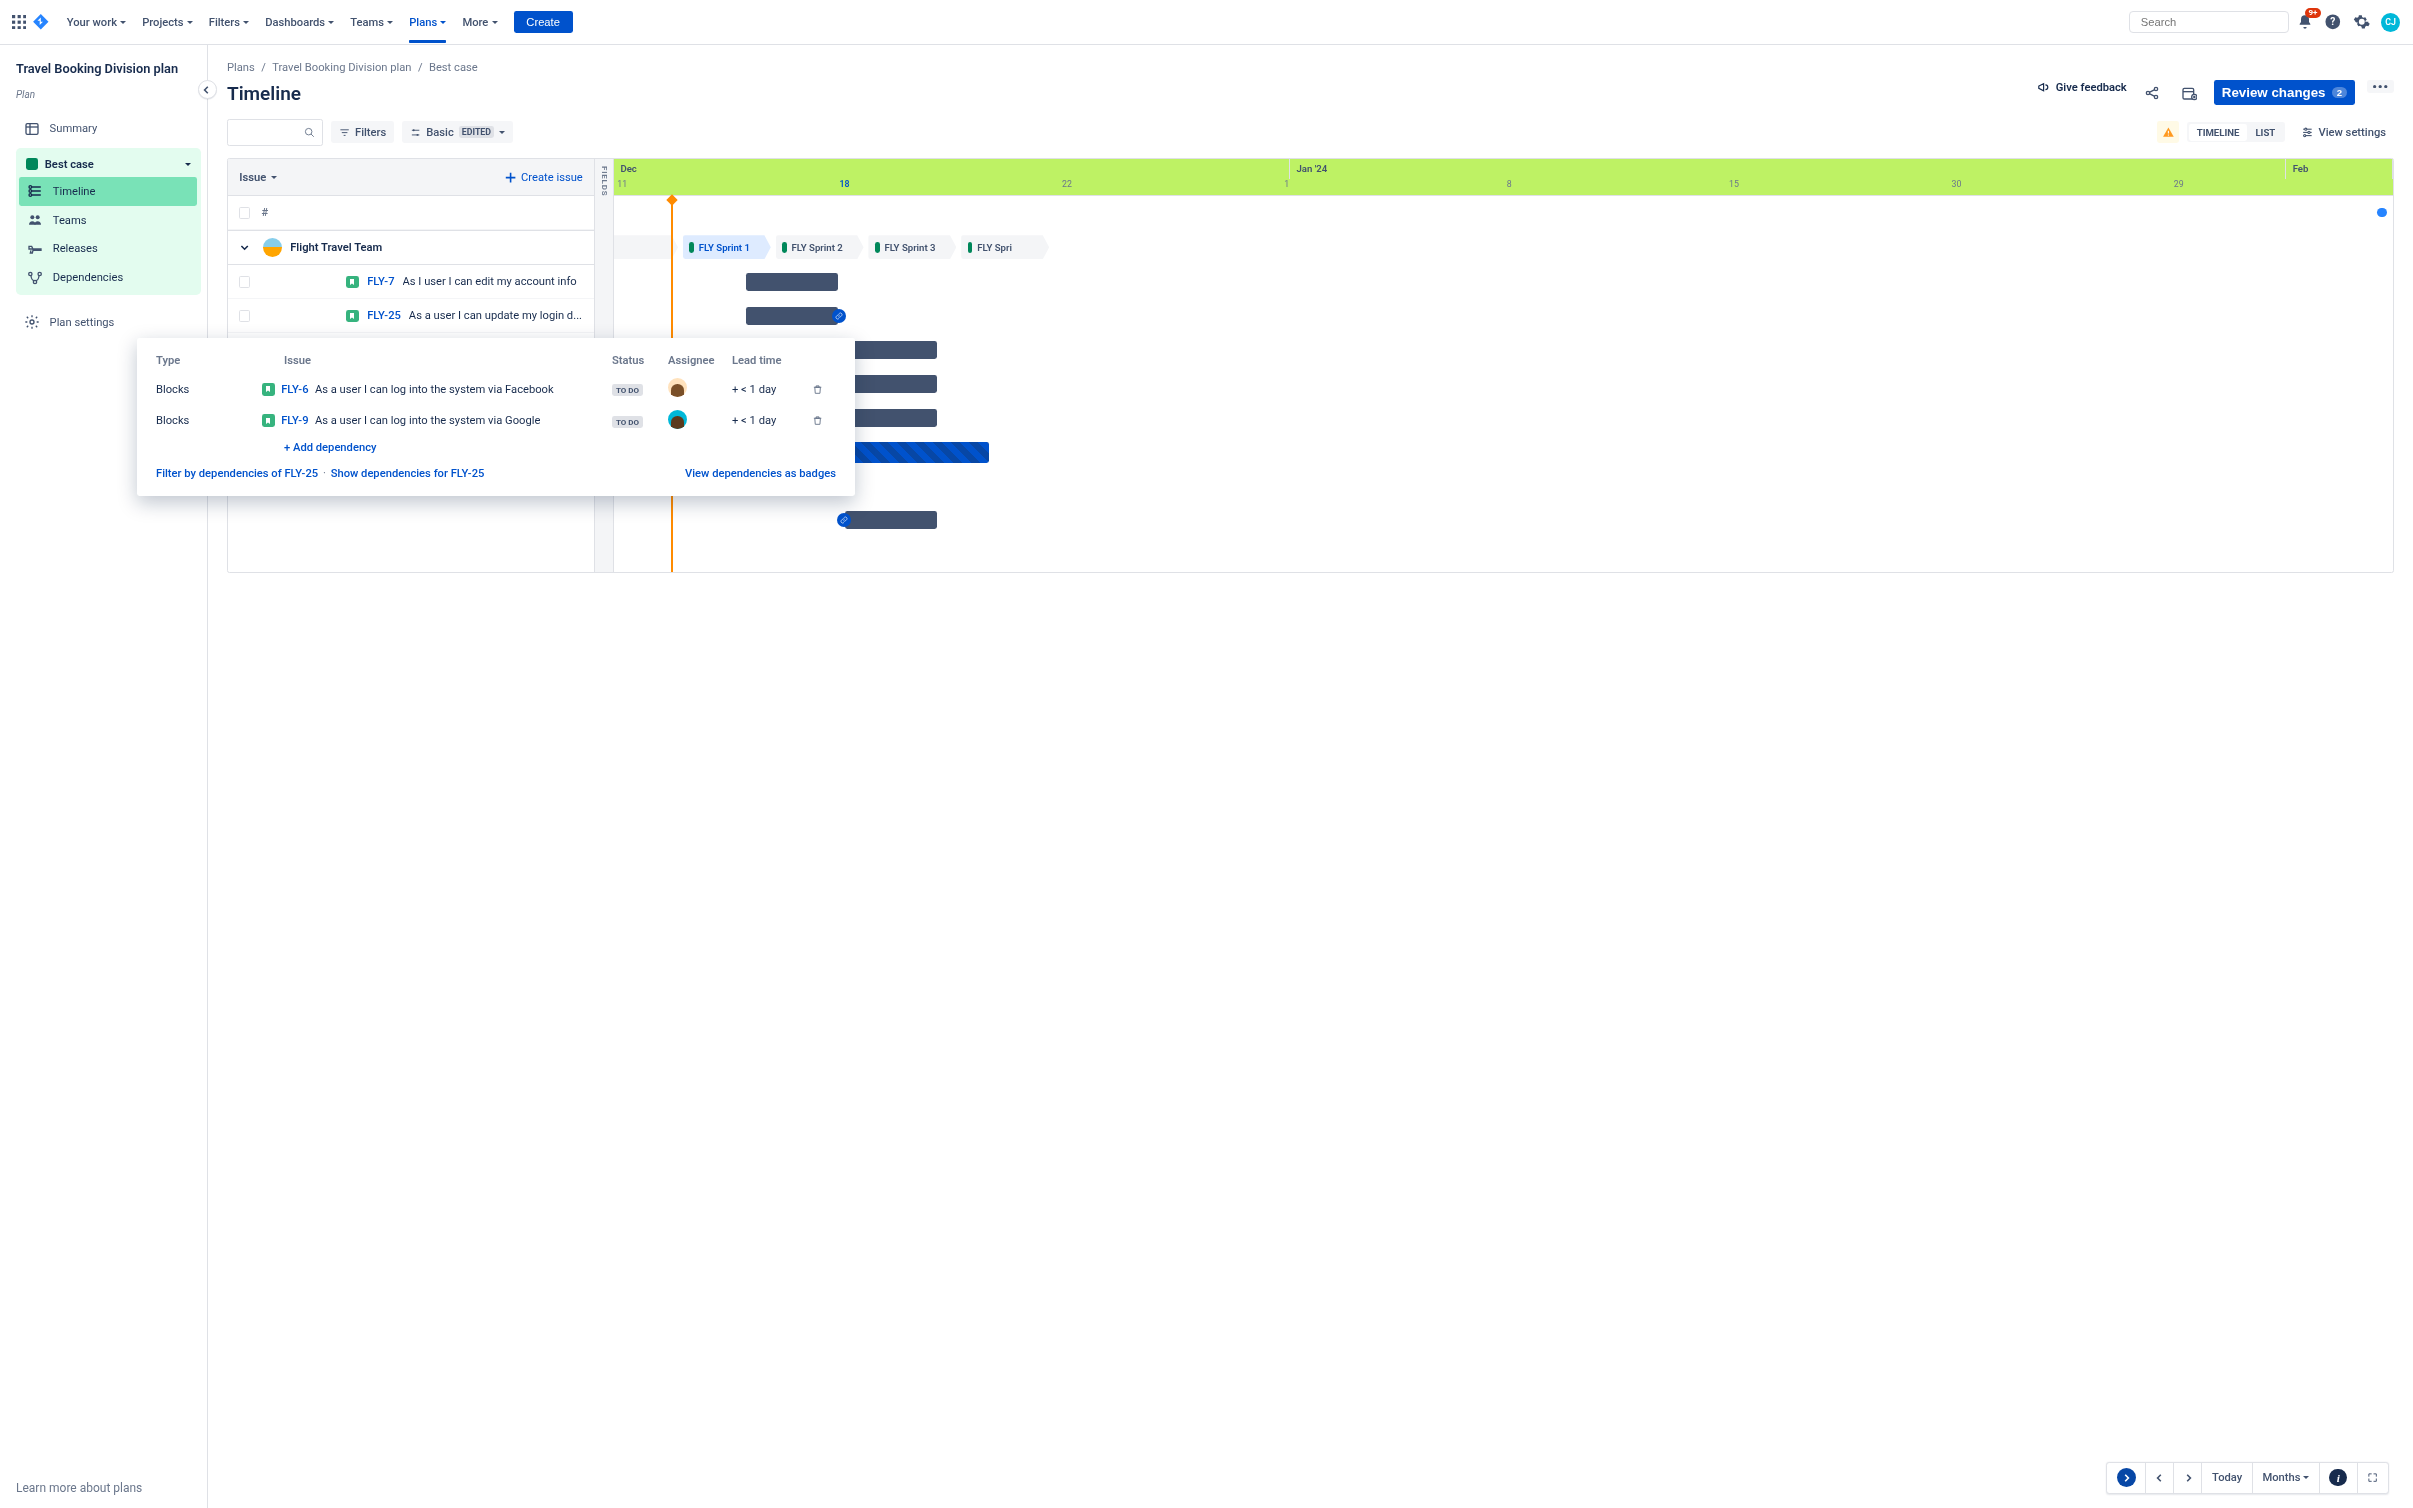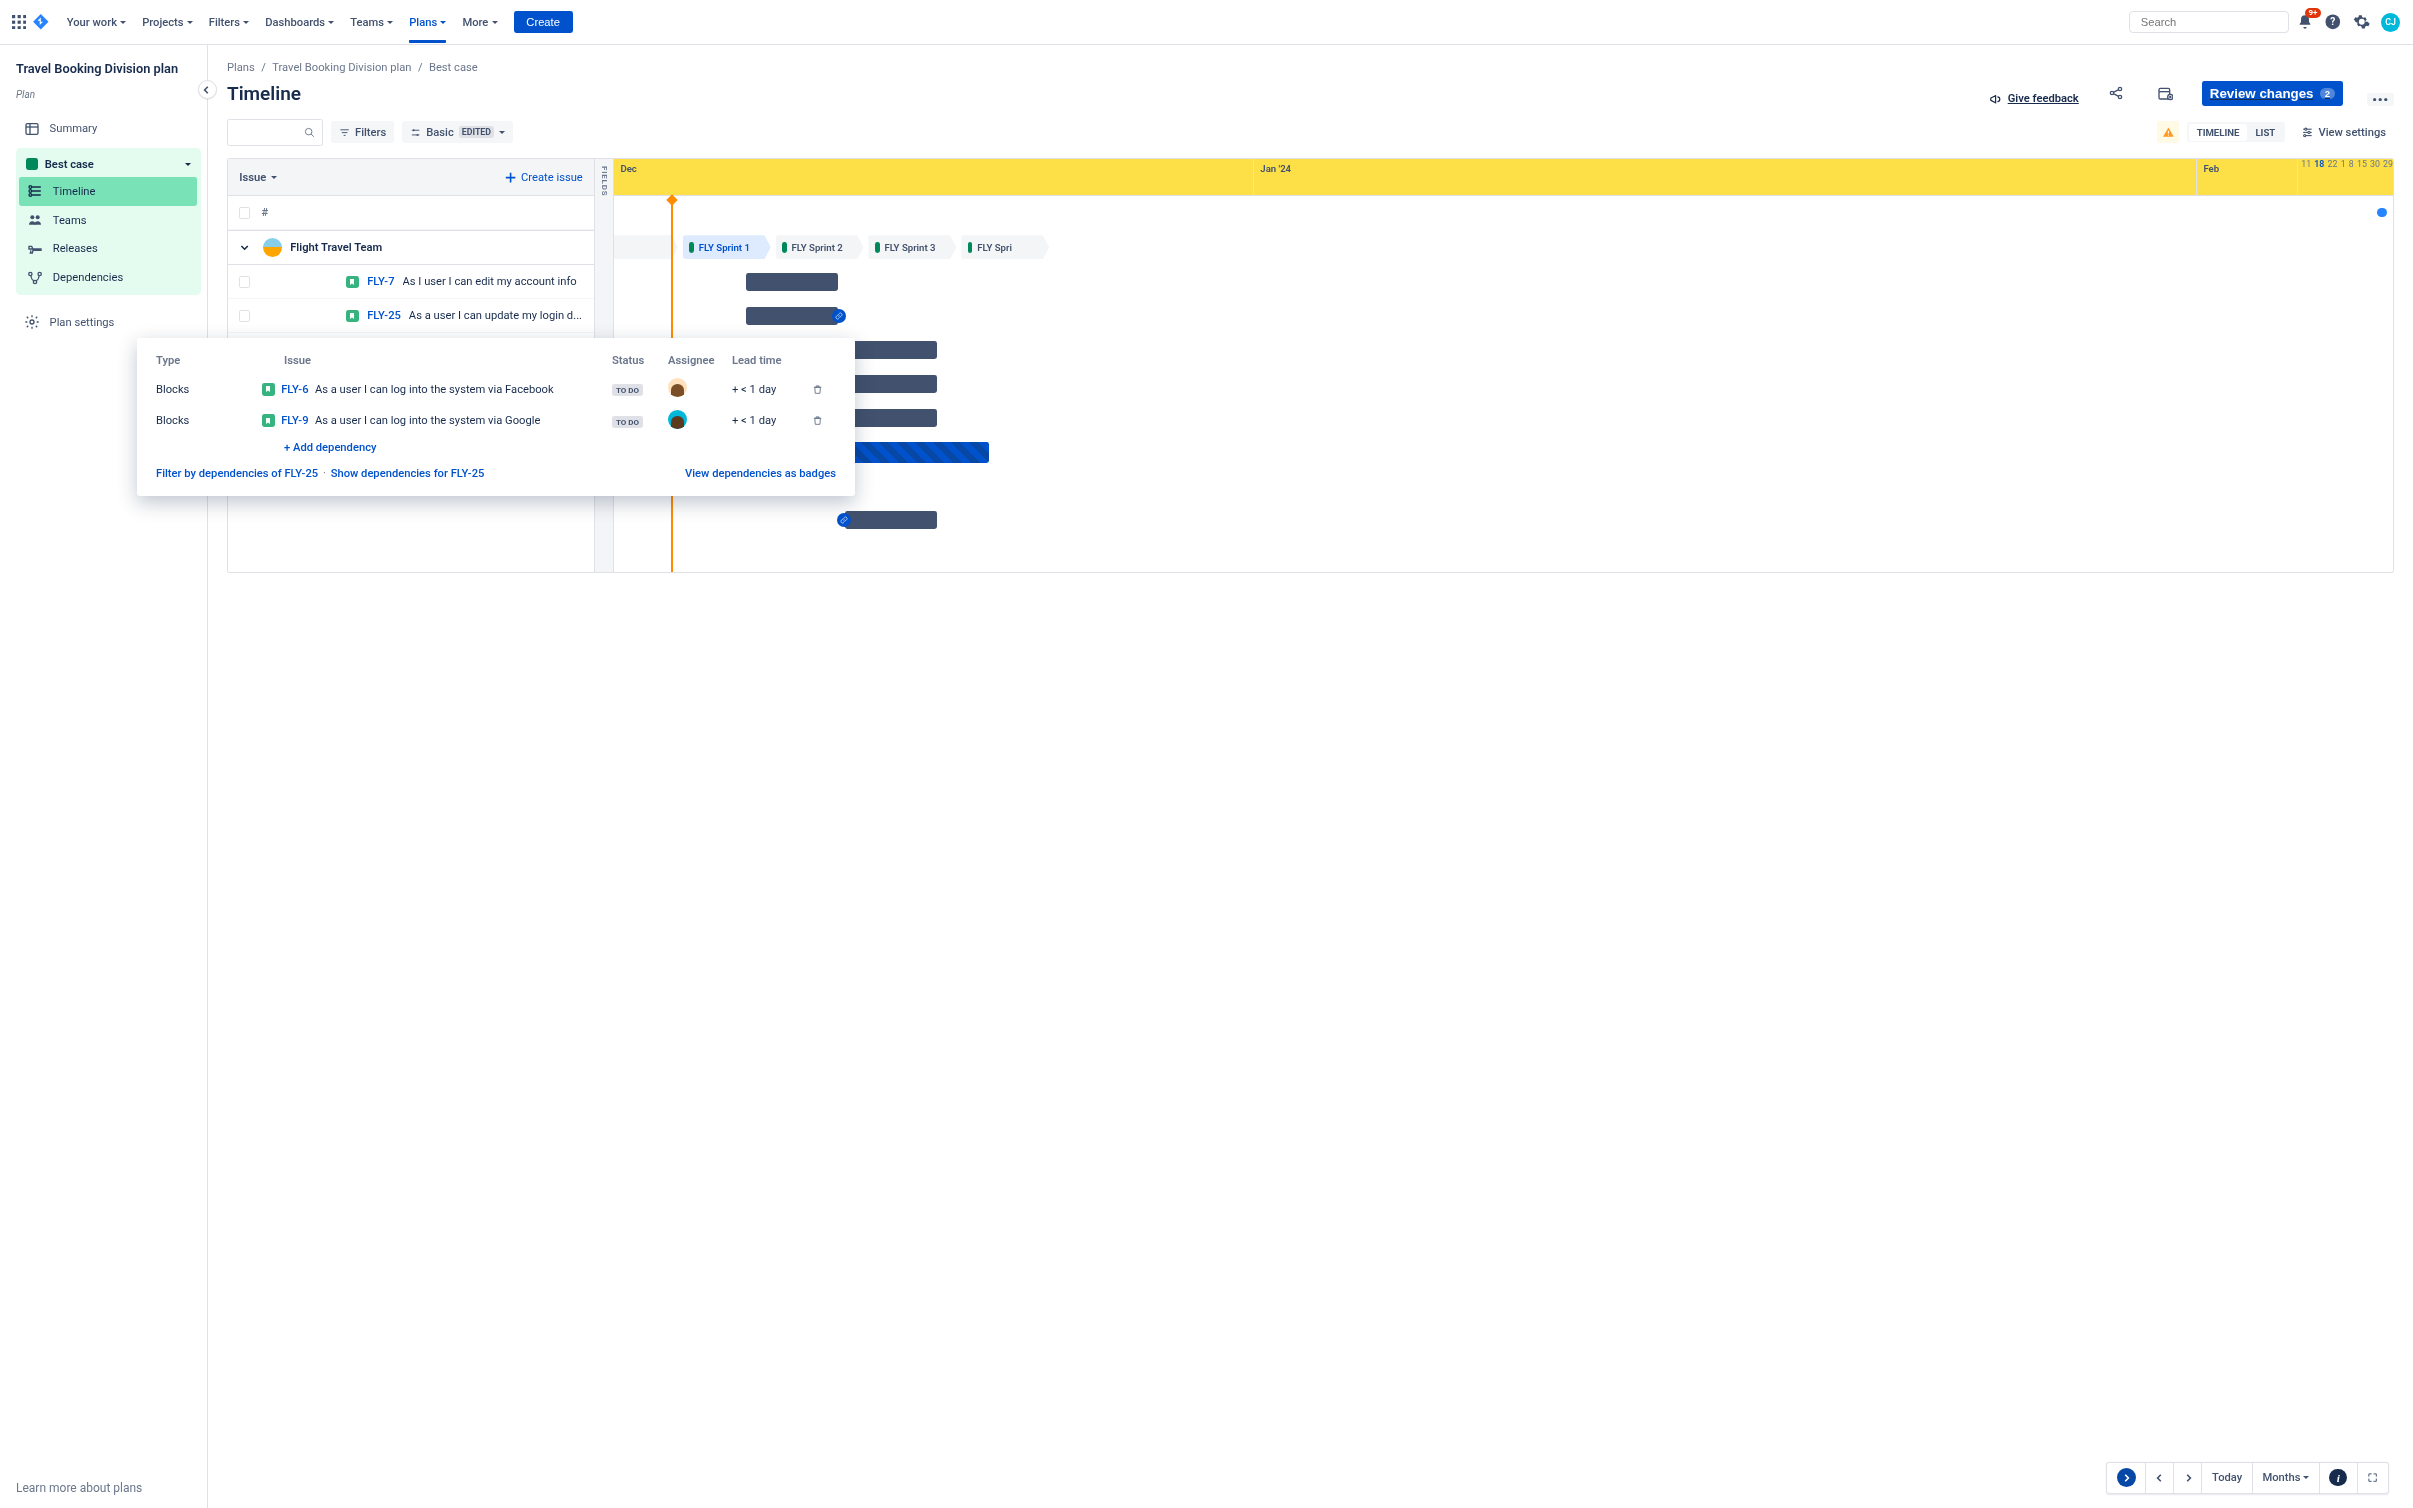--- a/index.html
+++ b/index.html
@@ -36,21 +36,21 @@
 .side-sub { display:flex; align-items:center; gap:9.6px; padding:6.4px 8px 6.4px 8px; border-radius:2.4px; color:#172B4D; cursor:pointer; }
 .side-sub.active { background: #79E2B7; }
 .side-foot { margin-top:auto; font-size:12px; color:#6B778C; padding:6.4px 0 3.2px 0; }
 
 
 .content { flex:1; padding: 16px 19px; overflow:hidden; position:relative; }
 .breadcrumb { display:flex; align-items:center; gap:6.4px; color:#6B778C; font-size:11.2px; margin-bottom:6.4px; }
 .breadcrumb a { color:#6B778C; text-decoration:none; }
 .titlebar { display:flex; align-items:center; }
 .titlebar h1 { font-size:19px; font-weight:600; color:#172B4D; }
-.titlebar .right { margin-left:auto; display:flex; align-items:flex-end; gap:24px;text-decoration:underline; }
+.titlebar .right { margin-left:auto; display:flex; align-items:flex-start; gap:12px; }
 .feedback { display:flex; align-items:center; gap:4.8px; font-weight:600; color:#172B4D; cursor:pointer; }
 .review { background:#0052CC; color:#fff; border:none; border-radius:2.4px; padding:4.8px 8px; font-weight:600; cursor:pointer; display:flex; align-items:center; gap:6.4px; }
 .count-pill { background:rgba(255,255,255,0.3); border-radius:6.4px; padding:0 4.8px; font-size:9.6px; }
 .gray-btn { background:#091E420A; border-radius:2.4px; padding:4.8px 6.4px; cursor:pointer; display:flex; align-items:center; justify-content:center; }
 .toolbar { display:flex; align-items:center; gap:8px; margin-top:12.8px; }
 .search-small { border:1.6px solid #DFE1E6; border-radius:2.4px; width:96px; height:27px; display:flex; align-items:center; justify-content:flex-end; padding:0 6.4px; }
 .chip { background:#091E420A; border-radius:2.4px; padding:4.8px 8px; display:flex; align-items:center; gap:4.8px; font-weight:500; color:#42526E; cursor:pointer; }
 .chip .edited { background:#DFE1E6; font-size:8.8px; padding:0.8px 3.2px; border-radius:2.4px; color:#42526E; font-weight:700; }
 .toolbar .right { margin-left:auto; display:flex; align-items:center; gap:8px; }
 .warn { width:22.3px; height:22.3px; background:#FFFAE6; display:flex; align-items:center; justify-content:center; border-radius:2.4px; }
@@ -72,21 +72,21 @@
 .story-icon::after { content:""; width:1.6px; height:6.4px; background:#fff; border-radius:0.8px; box-shadow: 2.4px 0 0 #fff, -2.4px 0 0 #fff; transform:scaleY(0.7); opacity:0; }
 .story-icon svg { width:8px; height:8px; }
 .key { color:#0052CC; font-weight:500; }
 .summary { color:#172B4D; white-space:nowrap; overflow:hidden; text-overflow:ellipsis; }
 .grid-left .scroll { overflow-y:auto; flex:1; }
 
 .fields-tab { width:19px; border-right:0.8px solid #DFE1E6; background:#F4F5F7; display:flex; align-items:flex-start; justify-content:center; padding-top:6.4px; }
 .fields-tab span { writing-mode:vertical-rl; font-size:8px; color:#6B778C; letter-spacing:0.8px; font-weight:600; }
 
 .grid-right { flex:1; position:relative; overflow:hidden; }
-.timeline-hdr { height:37px; background:#fde047; border-bottom:0.8px solid #DFE1E6; display:flex; }
+.timeline-hdr { height:37px; background:#bef264; border-bottom:0.8px solid #DFE1E6; display:flex; flex-direction:column; }
 .months { flex:1; display:flex; }
 .months > div { flex:1; padding:3.2px 6.4px; font-size:9.6px; font-weight:600; color:#42526E; border-right:0.8px solid #DFE1E6; }
 .days { height:16px; display:flex; }
 .days > div { flex:1; font-size:8.8px; color:#6B778C; text-align:left; padding-left:3.2px; }
 .days > div.today { color:#0052CC; font-weight:600; }
 .timeline-body { position:relative; height:calc(100% - 37px); }
 .today-line { position:absolute; top:0; bottom:0; width:1.6px; background:#FF8B00; left:57px; z-index:1; }
 .today-line::before { content:""; position:absolute; top:0; left:-3.2px; width:8px; height:8px; background:#FF8B00; transform:rotate(45deg); }
 .t-row { height:34px; position:relative; }
 .t-row.first { height:34px; }

